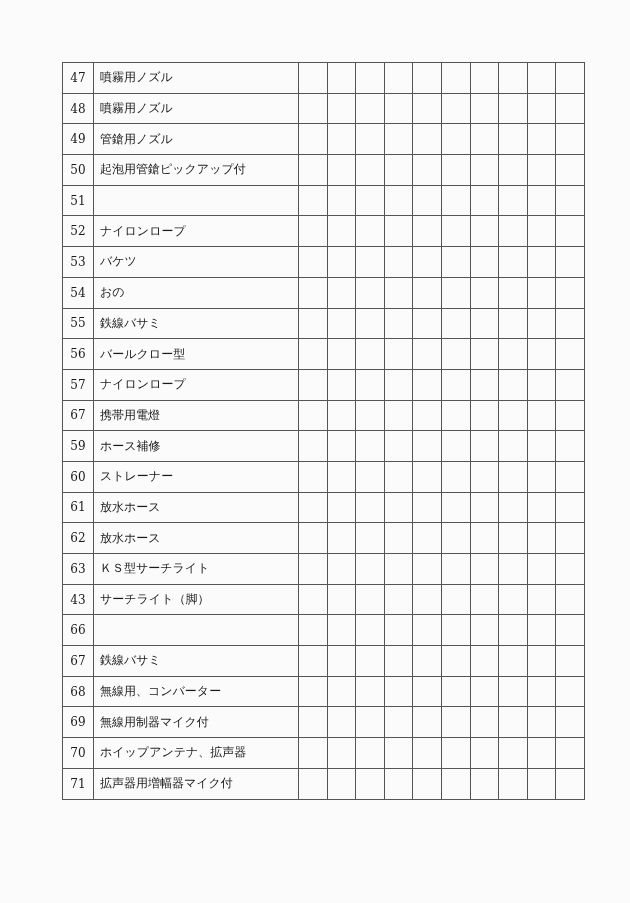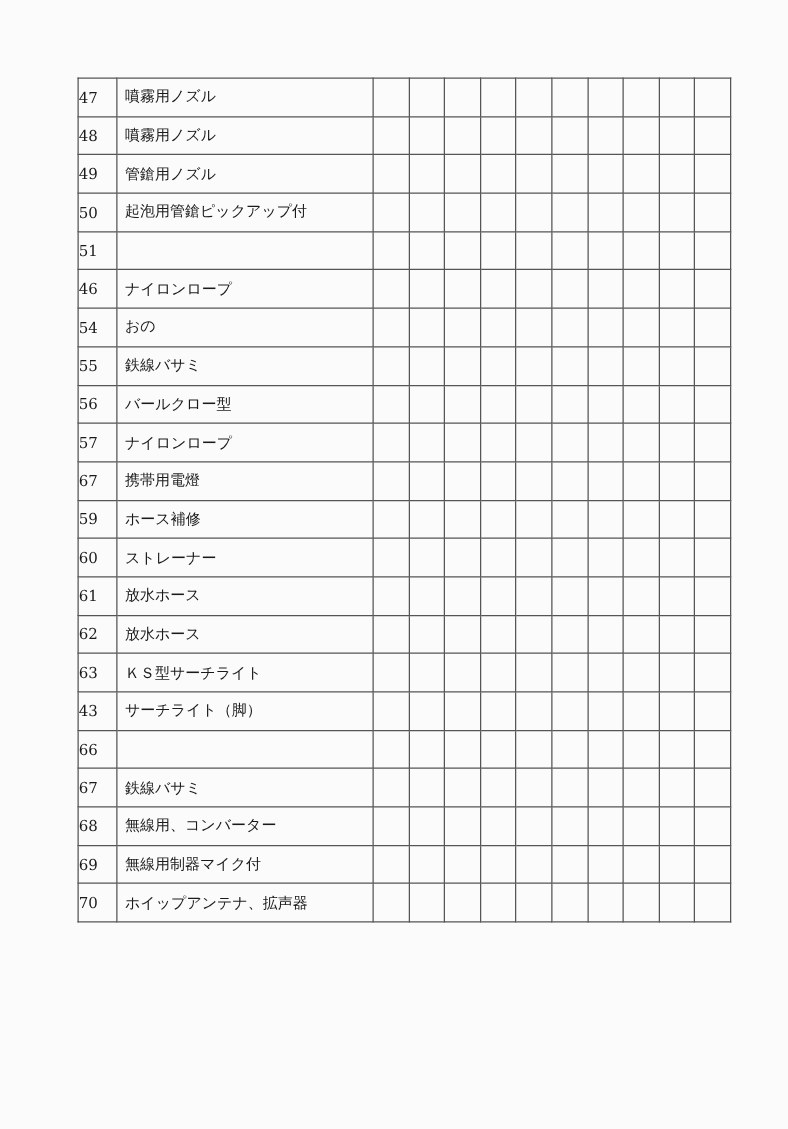--- a/index.html
+++ b/index.html
@@ -25,20 +25,21 @@
     }
     table.inventory td {
       border: 1px solid #555;
       height: 29.7px;
       padding: 0;
       font-size: 12px;
       vertical-align: middle;
     }
     td.num {
       width: 30px;
+      text-align: center;
       font-size: 11.5px;
     }
     td.name {
       width: 198px;
       padding-left: 6px !important;
       white-space: nowrap;
       overflow: hidden;
       margin-left: 36px;
     }
     td.cell {
@@ -114,22 +115,36 @@
         <td class="cell"></td>
         <td class="cell"></td>
         <td class="cell"></td>
         <td class="cell"></td>
         <td class="cell"></td>
         <td class="cell"></td>
         <td class="cell"></td>
         <td class="cell"></td>
       </tr>
       <tr>
-        <td class="num">46</td>
+        <td class="num">52</td>
         <td class="name">ナイロンロープ</td>
+        <td class="cell"></td>
+        <td class="cell"></td>
+        <td class="cell"></td>
+        <td class="cell"></td>
+        <td class="cell"></td>
+        <td class="cell"></td>
+        <td class="cell"></td>
+        <td class="cell"></td>
+        <td class="cell"></td>
+        <td class="cell"></td>
+      </tr>
+      <tr>
+        <td class="num">53</td>
+        <td class="name">バケツ</td>
         <td class="cell"></td>
         <td class="cell"></td>
         <td class="cell"></td>
         <td class="cell"></td>
         <td class="cell"></td>
         <td class="cell"></td>
         <td class="cell"></td>
         <td class="cell"></td>
         <td class="cell"></td>
         <td class="cell"></td>
@@ -340,20 +355,34 @@
         <td class="cell"></td>
         <td class="cell"></td>
         <td class="cell"></td>
         <td class="cell"></td>
         <td class="cell"></td>
         <td class="cell"></td>
       </tr>
       <tr>
         <td class="num">70</td>
         <td class="name">ホイップアンテナ、拡声器</td>
+        <td class="cell"></td>
+        <td class="cell"></td>
+        <td class="cell"></td>
+        <td class="cell"></td>
+        <td class="cell"></td>
+        <td class="cell"></td>
+        <td class="cell"></td>
+        <td class="cell"></td>
+        <td class="cell"></td>
+        <td class="cell"></td>
+      </tr>
+      <tr>
+        <td class="num">71</td>
+        <td class="name">拡声器用増幅器マイク付</td>
         <td class="cell"></td>
         <td class="cell"></td>
         <td class="cell"></td>
         <td class="cell"></td>
         <td class="cell"></td>
         <td class="cell"></td>
         <td class="cell"></td>
         <td class="cell"></td>
         <td class="cell"></td>
         <td class="cell"></td>

